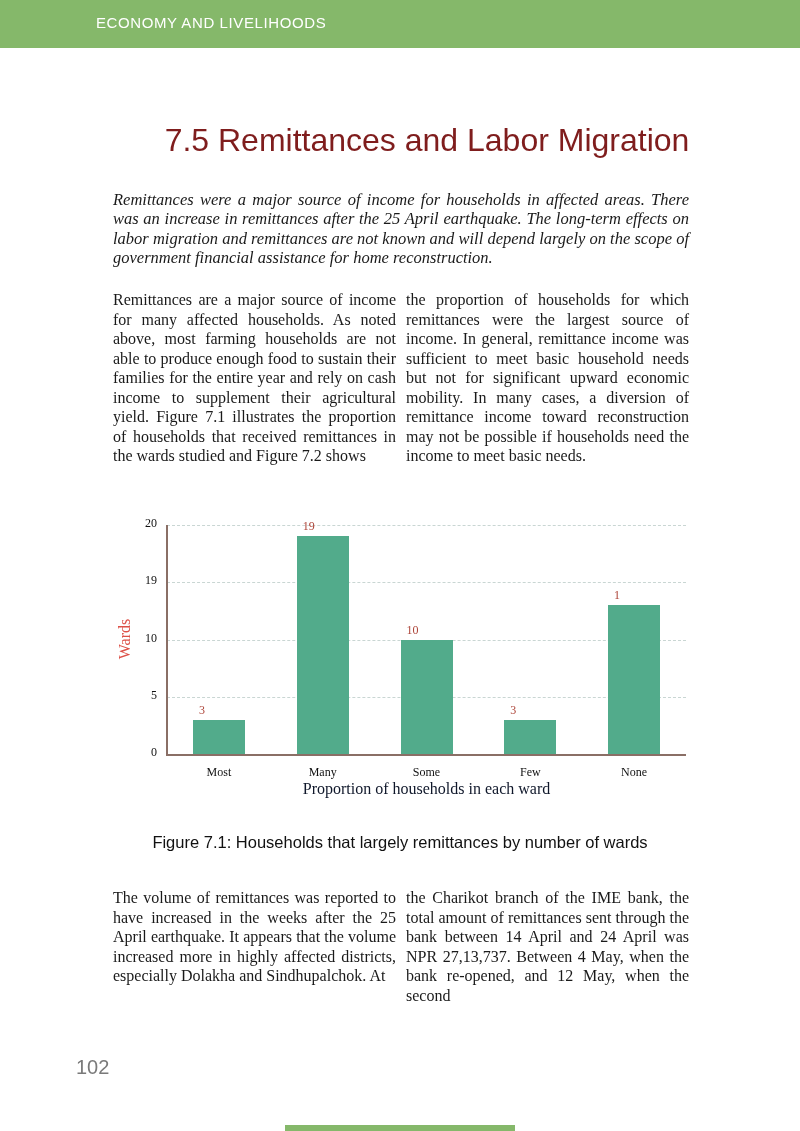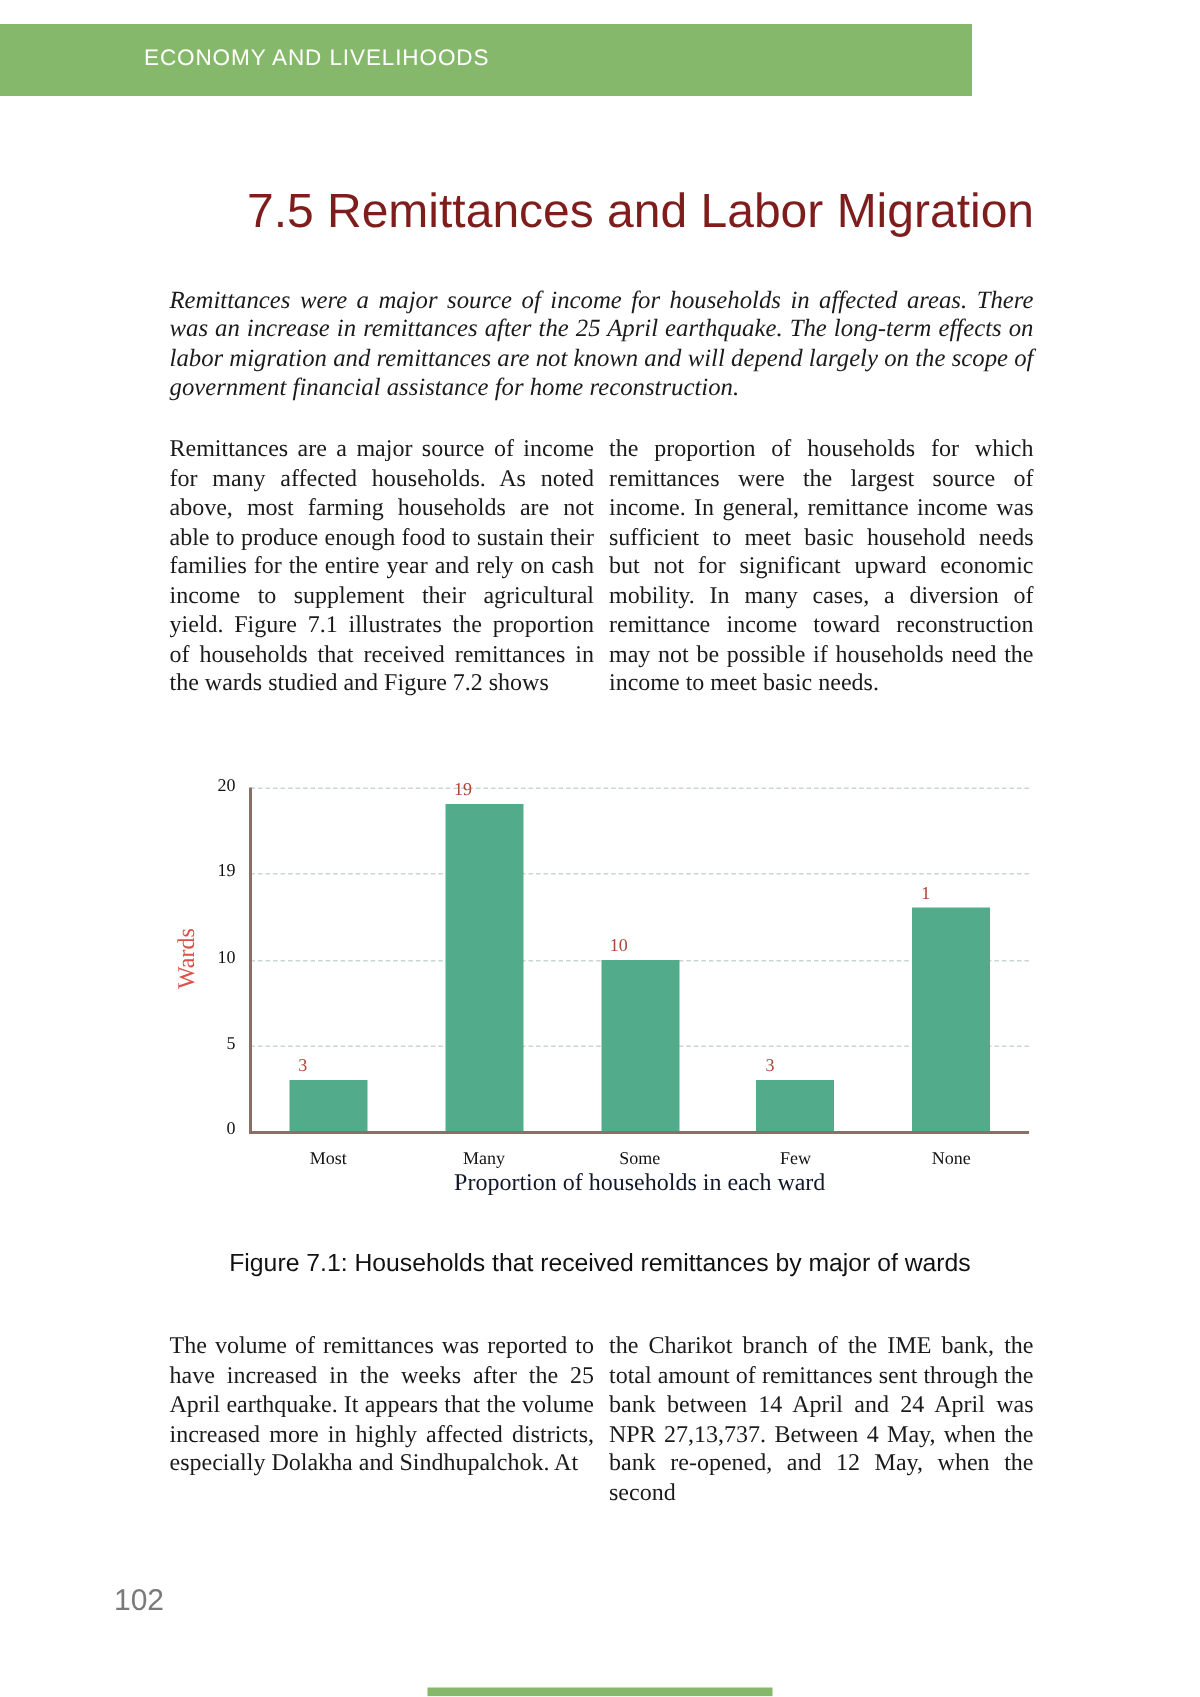--- a/index.html
+++ b/index.html
@@ -1,20 +1,20 @@
 <!DOCTYPE html>
 <html><head>
 <meta charset="utf-8">
 <style>
   html,body{margin:0;padding:0;background:#ffffff;}
   .page{position:relative;width:800px;height:1131px;background:#ffffff;overflow:hidden;
         font-family:"Liberation Serif", serif;color:#1a1a1a;}
 
   
-  .topbar{position:absolute;left:0;top:16px;width:648px;height:48px;}
+  .topbar{position:absolute;left:0;top:0;width:800px;height:48px;}
   .topbar .banner-label{position:absolute;left:96px;top:14px;
         font-family:"Liberation Sans", sans-serif;font-size:15px;letter-spacing:.6px;
         color:#ffffff;}
 
   
   .section-title{position:absolute;left:0;top:122px;width:800px;text-align:center;margin:0;
         font-family:"Liberation Sans", sans-serif;font-weight:500;font-size:32px;}
 
   
   .intro{position:absolute;left:113px;top:190px;width:576px;margin:0;
@@ -90,21 +90,21 @@
       <div class="cat-label" style="left: 480.3px; width: 100px; top: 260px;">Few</div>
       <div class="bar" style="left: 608.1px; top: 100.15px; width: 52px; height: 148.85px; background: rgb(82, 171, 139);"></div>
       <div class="bar-label" style="left: 614.1px; width: 40px; top: 83.15px; color: rgb(173, 68, 56);">1</div>
       <div class="cat-label" style="left: 584.1px; width: 100px; top: 260px;">None</div>
       <div class="y-axis-line" style="left: 166px; top: 20px; height: 231px; background: rgb(138, 111, 102);"></div>
       <div class="x-axis-line" style="left: 166px; top: 249px; width: 520px; background: rgb(138, 111, 102);"></div>
       <div class="y-title" style="left: 100px; top: 124.5px; width: 50px; text-align: center; color: rgb(221, 81, 72);">Wards</div>
       <div class="x-title" style="left: 226.5px; width: 400px; top: 275px; color: #0f172a;">Proportion of households in each ward</div>
     </figure>
 
-  <p class="caption">Figure 7.1: Households that received remittances by major of wards</p>
+  <p class="caption">Figure 7.1: Households that largely remittances by number of wards</p>
 
   <div class="cols cols-2">
     <p class="col">The volume of remittances was reported to have increased in the weeks after the 25 April earthquake. It appears that the volume increased more in highly affected districts, especially Dolakha and Sindhupalchok. At</p>
     <p class="col">the Charikot branch of the IME bank, the total amount of remittances sent through the bank between 14 April and 24 April was NPR 27,13,737. Between 4 May, when the bank re-opened, and 12 May, when the second</p>
   </div>
 
   <div class="pagenum">102</div>
   <div class="footer-accent" style="background: rgb(133, 184, 106);"></div>
 
 </div>

